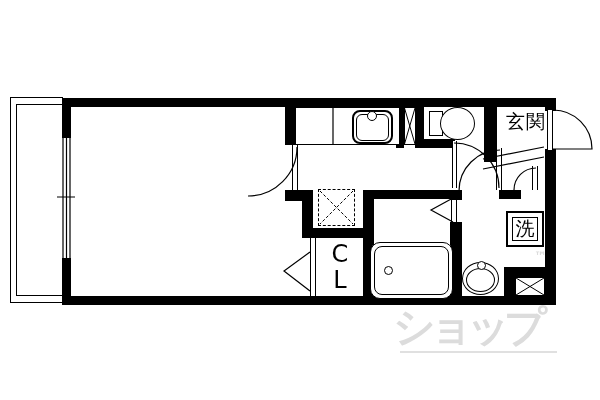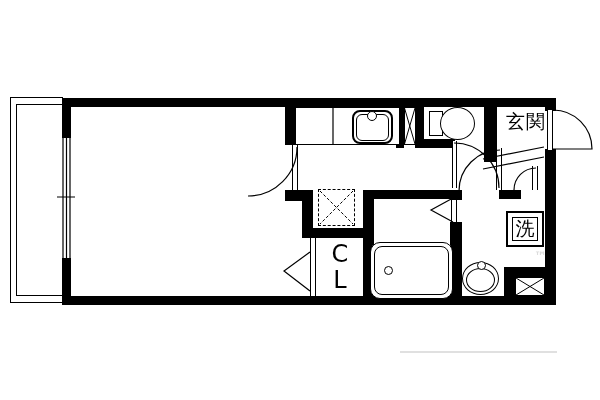--- a/index.html
+++ b/index.html
@@ -106,16 +106,17 @@
       <path d="M516 278 L544 295 M544 278 L516 295"></path>
       <path stroke-dasharray="3,2" d="M320 191 L353 224 M353 191 L320 224"></path>
     </g>
   </svg>
 
   <div class="lbl lbl-genkan" style="left:506px;top:112px;">玄関</div>
   <div class="lbl lbl-cl" style="left:327px;top:241px;width:26px;">C
 L</div>
   <div class="lbl lbl-laundry" style="left:512px;top:219px;width:26px;">洗</div>
 
+  <div class="wm" style="left:393px;top:299px;">ショップ</div>
   <div class="wm-mark" style="left:534px;top:249px;">™</div>
   <div class="wm-line" style="left:400px;top:351px;width:157px;height:2px;"></div>
 
 </div>
 
 </body></html>

